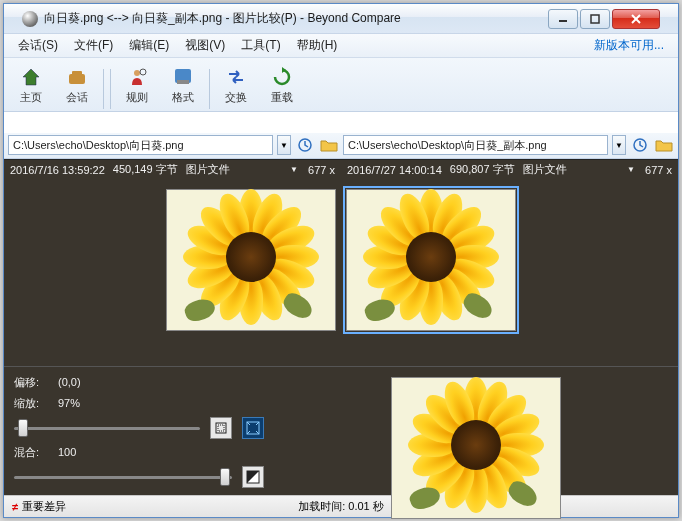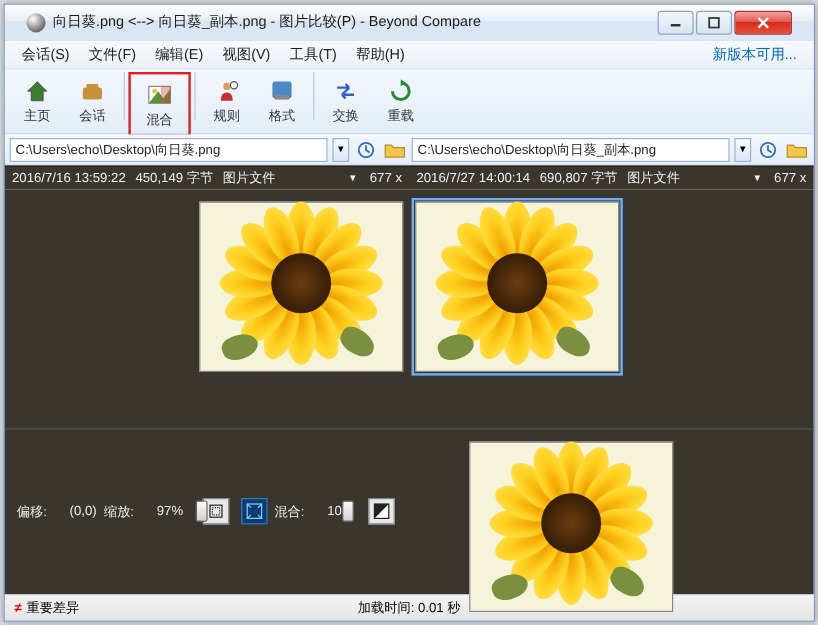--- a/index.html
+++ b/index.html
@@ -7,44 +7,44 @@
 .window { position: absolute; top: 3px; left: 3px; right: 3px; bottom: 3px; border: 1px solid #5a8ac6; background: #fff; display: flex; flex-direction: column; box-shadow: 0 0 6px rgba(0,0,0,0.3); }
 .titlebar { height: 30px; background: linear-gradient(#fdfefe,#e8eef7 45%,#d7e4f2 46%,#dde8f5); display: flex; align-items: center; padding: 0 18px; border-bottom: 1px solid #c8d6e8; }
 .title-icon { width: 16px; height: 16px; border-radius: 50%; background: radial-gradient(circle at 35% 30%, #fff 0%, #aaa 40%, #333 100%); margin-right: 6px; }
 .title-text { font-size: 12px; color: #1a1a1a; flex: 1; white-space: nowrap; overflow: hidden; }
 .win-controls { display: flex; gap: 2px; }
 .win-btn { width: 30px; height: 20px; border: 1px solid #8aa6c1; border-radius: 3px; background: linear-gradient(#f4f8fc,#d5e3f1); display: flex; align-items: center; justify-content: center; font-size: 11px; color: #333; cursor: pointer; }
 .win-btn.close { width: 48px; background: linear-gradient(#f3a0a0,#e05b4e 45%,#d62c1a 46%,#e44d3a); border-color: #a33; color: #fff; font-size: 14px; }
 .menubar { height: 24px; background: linear-gradient(#f7fafd,#e9f0f8); display: flex; align-items: center; padding: 0 6px; font-size: 12px; border-bottom: 1px solid #d0dceb; }
 .menu-item { padding: 2px 8px; cursor: pointer; color: #222; }
 .menu-update { margin-left: auto; color: #0066cc; padding-right: 8px; cursor: pointer; }
-.toolbar { height: 54px; background: linear-gradient(#f2f7fc,#e4edf7); display: flex; align-items: flex-start; padding: 2px 4px; border-bottom: 1px solid #c3d2e5; }
+.toolbar { height: 54px; background: linear-gradient(#f2f7fc,#e4edf7); display: flex; align-items: flex-end; padding: 2px 4px; border-bottom: 1px solid #c3d2e5; }
 .tool-btn { width: 46px; height: 48px; display: flex; flex-direction: column; align-items: center; justify-content: center; gap: 2px; font-size: 11px; color: #333; cursor: pointer; border-radius: 3px; }
 .tool-sep { width: 1px; height: 40px; background: #b8c9dd; margin: 0 3px; }
 .tool-icon { width: 22px; height: 22px; display: flex; align-items: center; justify-content: center; }
 .highlight-box { border: 2px solid #e02020; padding: 1px; }
-.pathbar { height: 26px; background: linear-gradient(#f2f7fc,#e4edf7); display: flex; align-items: center; padding: 2px 4px; gap: 4px; border-bottom: 1px solid #c3d2e5; }
+.pathbar { height: 26px; background: linear-gradient(#f2f7fc,#e4edf7); display: flex; padding: 2px 4px; gap: 4px; border-bottom: 1px solid #c3d2e5; margin-top: 21px; }
 .path-input { flex: 1; height: 20px; border: 1px solid #9ab3cf; background: #fff; font-size: 11px; padding: 0 4px; color: #222; }
 .path-dd { width: 14px; height: 20px; border: 1px solid #9ab3cf; background: linear-gradient(#f7fafc,#dbe6f2); display: flex; align-items: center; justify-content: center; font-size: 8px; cursor: pointer; }
 .path-icon { width: 20px; height: 20px; display: flex; align-items: center; justify-content: center; cursor: pointer; }
 .statusrow { height: 20px; background: #3a352d; color: #f0f0f0; display: flex; align-items: center; font-size: 11px; border-top: 1px solid #222; }
 .stat-half { width: 50%; display: flex; align-items: center; gap: 8px; padding: 0 6px; }
 .stat-item { white-space: nowrap; }
 .stat-dd { width: 10px; font-size: 8px; cursor: pointer; margin-left: auto; }
 .compare-area { flex: 1; background: #3a352d; display: flex; flex-direction: column; min-height: 0; }
 .images-row { flex: 1.3; display: flex; gap: 10px; padding: 10px; justify-content: center; align-items: flex-start; min-height: 0; }
 .img-frame { width: 170px; height: 142px; background: #f5f3da; border: 1px solid #888; position: relative; }
 .img-frame.selected { outline: 2px solid #6ab0ff; outline-offset: 1px; }
 .sunflower { position: absolute; inset: 0; }
 .sf-center { position: absolute; width: 50px; height: 50px; border-radius: 50%; background: radial-gradient(circle,#6b3d0f 0%,#3d2208 60%,#2a1705 100%); left: 50%; top: 48%; transform: translate(-50%,-50%); }
 .sf-petals { position: absolute; width: 120px; height: 120px; left: 50%; top: 48%; transform: translate(-50%,-50%); }
 .sf-petal { position: absolute; width: 24px; height: 48px; background: radial-gradient(ellipse at 50% 80%,#f0a000 0%,#ffd020 50%,#ffe860 100%); border-radius: 50% 50% 45% 45%; left: 48px; top: -8px; transform-origin: 50% 68px; }
 .sf-leaf { position: absolute; width: 30px; height: 20px; background: #7a8f3f; border-radius: 40% 60% 50% 50%; }
 .controls-row { display: flex; min-height: 0; flex: 1; border-top: 1px solid #555; }
-.controls-left { width: 270px; padding: 8px 10px; color: #eee; font-size: 11px; display: flex; flex-direction: row; gap: 6px; }
+.controls-left { width: 270px; padding: 8px 10px; color: #eee; font-size: 11px; display: flex; flex-direction: column; gap: 6px; }
 .ctrl-line { display: flex; align-items: center; gap: 10px; }
 .ctrl-label { width: 34px; }
 .slider { flex: 1; height: 20px; position: relative; }
 .slider-track { position: absolute; left: 0; right: 0; top: 9px; height: 3px; background: #888; border-radius: 2px; }
 .slider-thumb { position: absolute; width: 10px; height: 18px; background: linear-gradient(#fafafa,#d0d0d0); border: 1px solid #666; border-radius: 2px; top: 1px; cursor: pointer; }
 .small-btn { width: 22px; height: 22px; border: 1px solid #888; background: #e8e8e8; display: inline-flex; align-items: center; justify-content: center; cursor: pointer; font-size: 11px; color: #222; }
 .small-btn.active { background: #0b3d6e; border-color: #3a7ab8; }
 .controls-right { flex: 1; display: flex; align-items: flex-start; padding: 10px; }
 .blend-frame { width: 170px; height: 142px; background: #f5f3da; border: 1px solid #888; position: relative; margin: 0 auto; }
 .bottombar { height: 22px; background: linear-gradient(#f4f4f4,#e4e4e4); display: flex; align-items: center; font-size: 11px; padding: 0 8px; border-top: 1px solid #c8c8c8; }
@@ -102,33 +102,20 @@
     <div class="tool-btn">
         <div class="tool-icon">
           <svg width="22" height="22">
             <rect x="3" y="8" width="16" height="10" rx="2" fill="#c8903a"></rect>
             <rect x="6" y="5" width="10" height="4" rx="1" fill="#c8903a"></rect>
           </svg>
         </div>
         <span>会话</span>
       </div>
     <div class="tool-sep"></div>
-    <div class="highlight-box">
-      <div class="tool-btn">
-          <div class="tool-icon">
-            <svg width="22" height="22">
-              <rect x="2" y="4" width="18" height="14" fill="#fff" stroke="#888"></rect>
-              <polygon points="2,18 10,8 14,14 20,6 20,18" fill="#5a8f3e"></polygon>
-              <circle cx="7" cy="8" r="2" fill="#f0c030"></circle>
-              <rect x="12" y="4" width="8" height="14" fill="#d04040" opacity="0.4"></rect>
-            </svg>
-          </div>
-          <span>混合</span>
-        </div>
-    </div>
     <div class="tool-sep"></div>
     <div class="tool-btn">
         <div class="tool-icon">
           <svg width="22" height="22">
             <circle cx="11" cy="7" r="3" fill="#d8a060"></circle>
             <path d="M6,19 Q6,12 11,12 Q16,12 16,19" fill="#c83030"></path>
             <circle cx="17" cy="6" r="3" fill="none" stroke="#555" stroke-width="1"></circle>
           </svg>
         </div>
         <span>规则</span>

